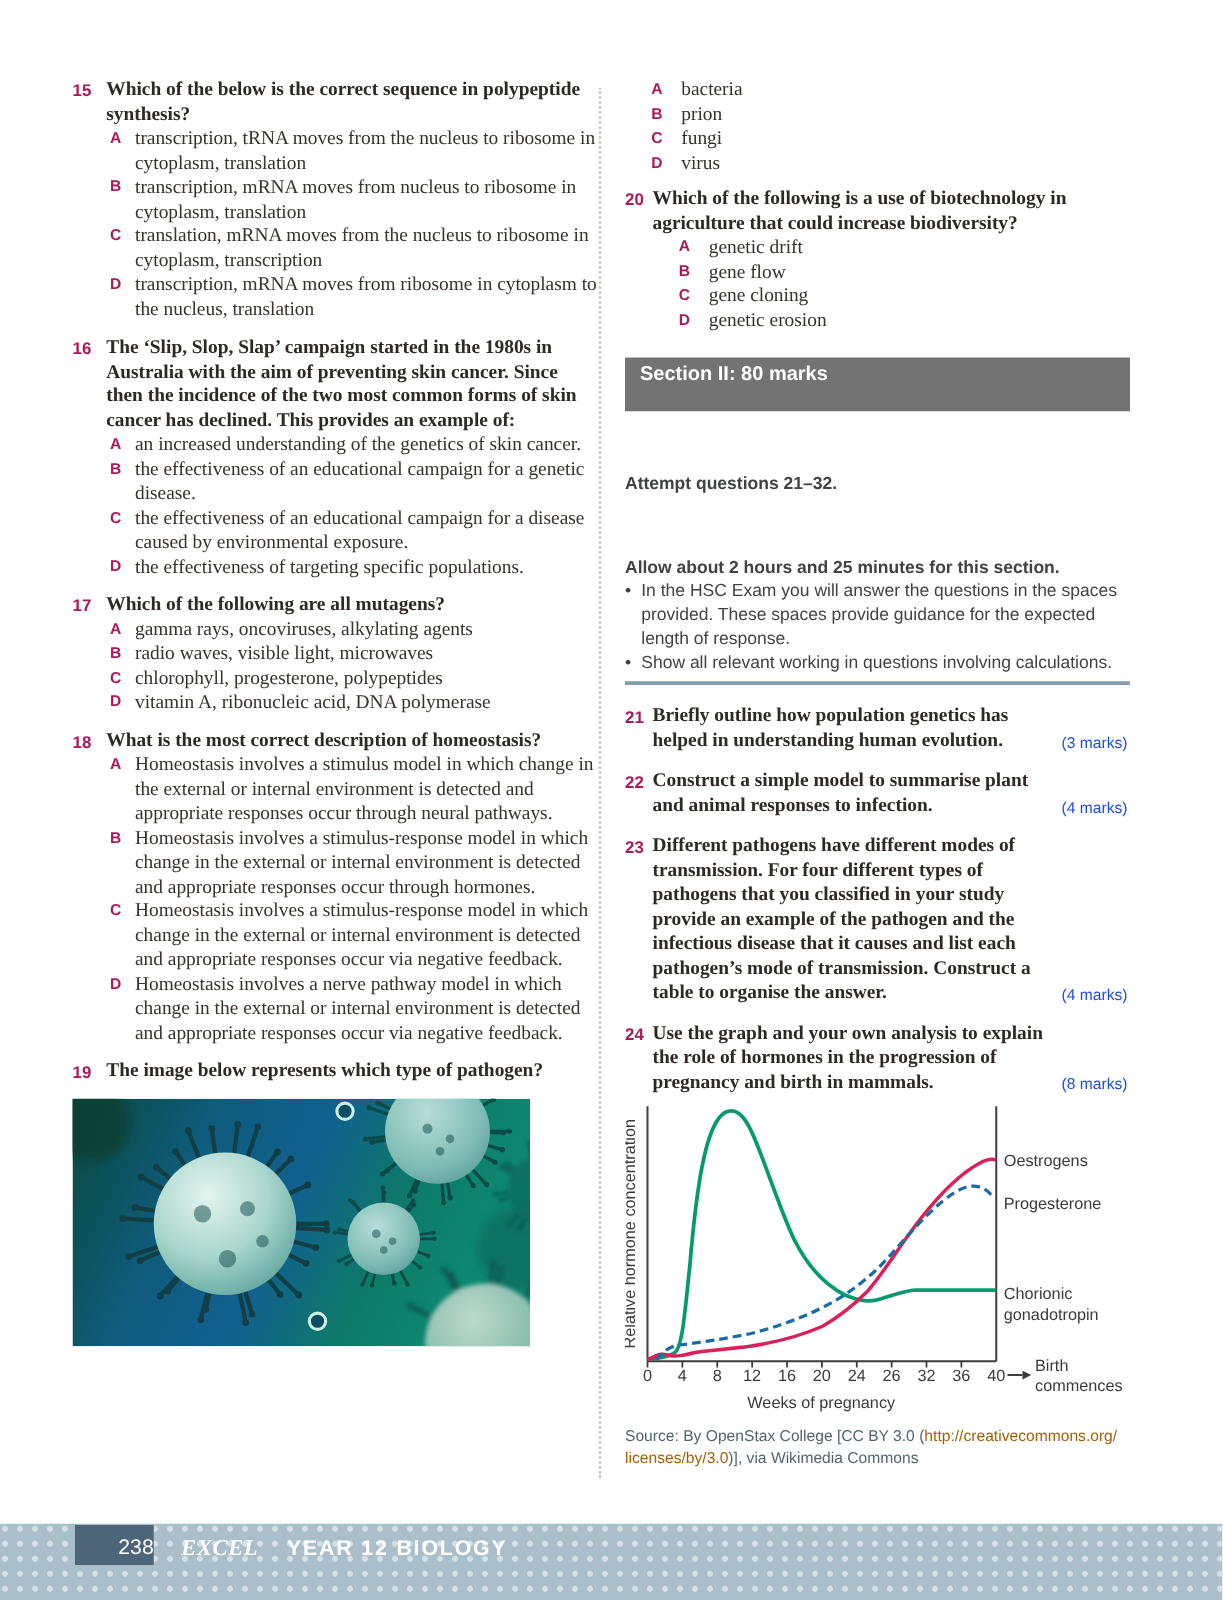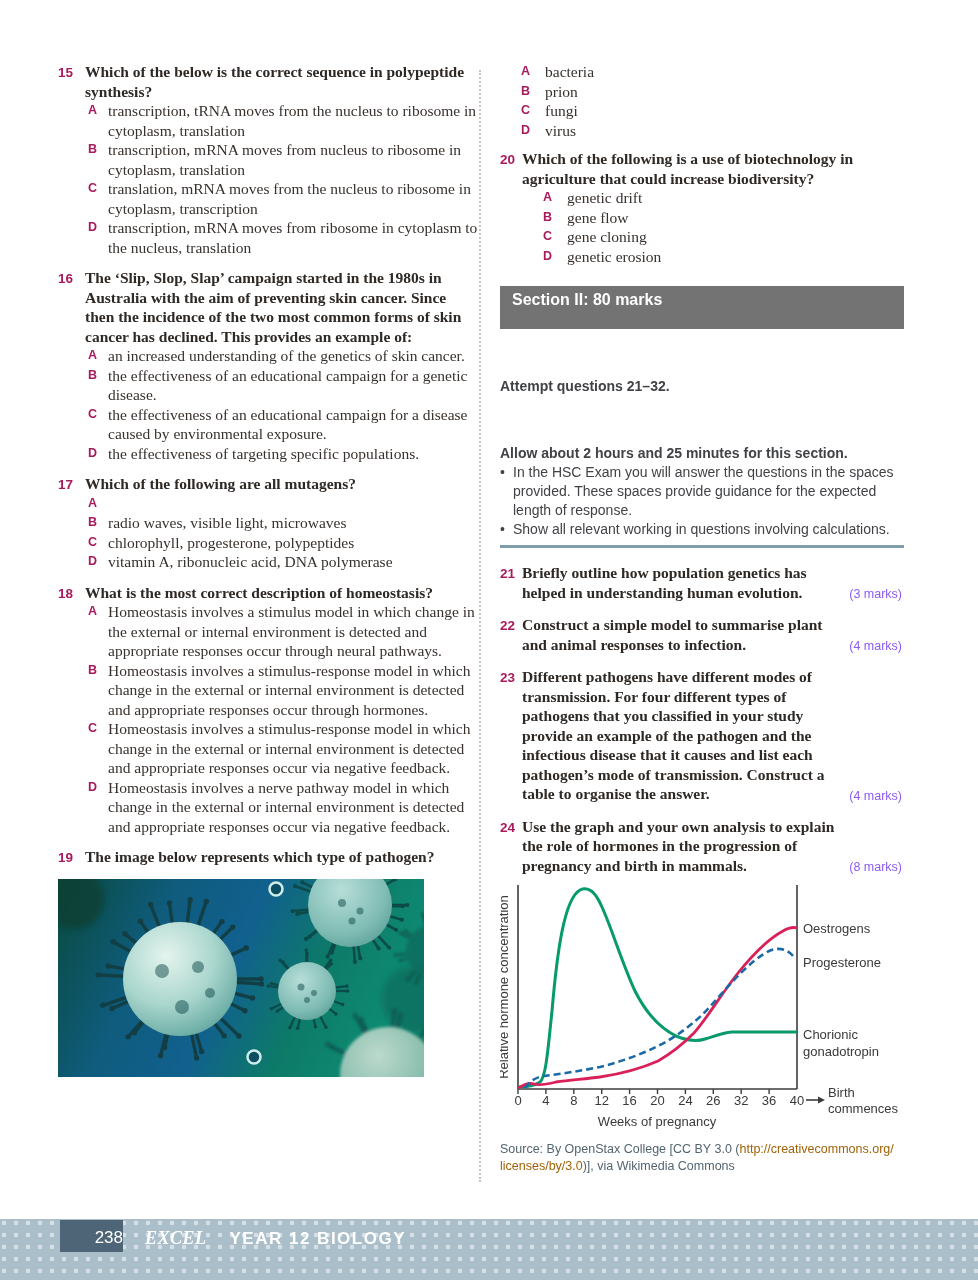--- a/index.html
+++ b/index.html
@@ -57,21 +57,21 @@
   .bullet-row{display:flex;}
   .bullet-glyph{flex:none;width:13px;}
   .rule{height:3px;background:#7f9dab;margin:7px 0 15px 0;}
 
   
   .q.ext{margin-bottom:13px;}
   .q.ext .qtext{font-weight:bold;color:#2f2925;padding-right:64px;}
   .marks{
     position:absolute;right:2px;bottom:1px;
     font-family:"Liberation Sans", sans-serif;
-    font-size:12.5px;color:#8b5cf6;
+    font-size:12.5px;color:#1d4ed8;
   }
 
   
   .virus-fig{margin-top:12px;width:366px;height:198px;display:block;}
 
   
   .graph-wrap{margin-top:2px;}
   .graph-wrap svg{display:block;}
   .gtxt{font-family:"Liberation Sans", sans-serif;font-size:13px;fill:#3a3a3c;}
   .gtick{font-family:"Liberation Sans", sans-serif;font-size:13px;fill:#3a3a3c;}
@@ -154,20 +154,21 @@
         <span class="optletter">D</span>
         <span class="opttext">the effectiveness of targeting specific populations.</span>
       </div>
     </div>
 
     <div class="q">
       <span class="qnum">17</span>
       <p class="qtext qstem">Which of the following are all mutagens?</p>
       <div class="opt">
         <span class="optletter">A</span>
+        <span class="opttext">gamma rays, oncoviruses, alkylating agents</span>
       </div>
       <div class="opt">
         <span class="optletter">B</span>
         <span class="opttext">radio waves, visible light, microwaves</span>
       </div>
       <div class="opt">
         <span class="optletter">C</span>
         <span class="opttext">chlorophyll, progesterone, polypeptides</span>
       </div>
       <div class="opt">

